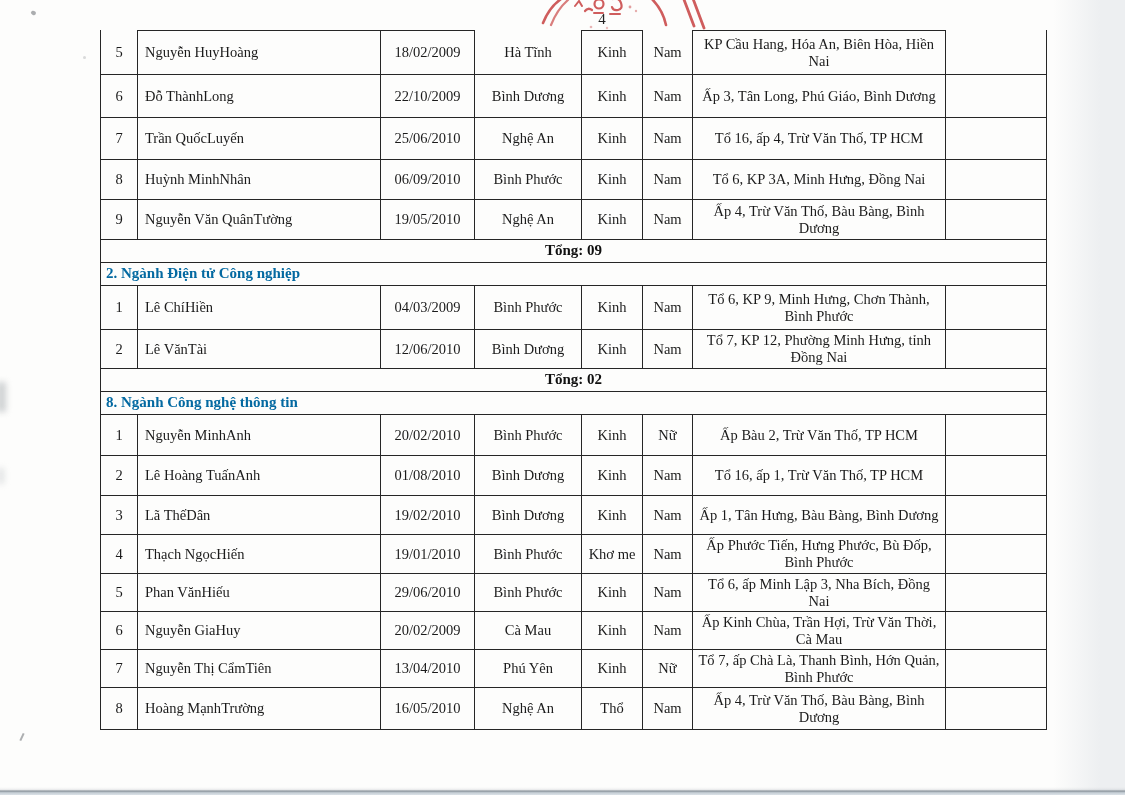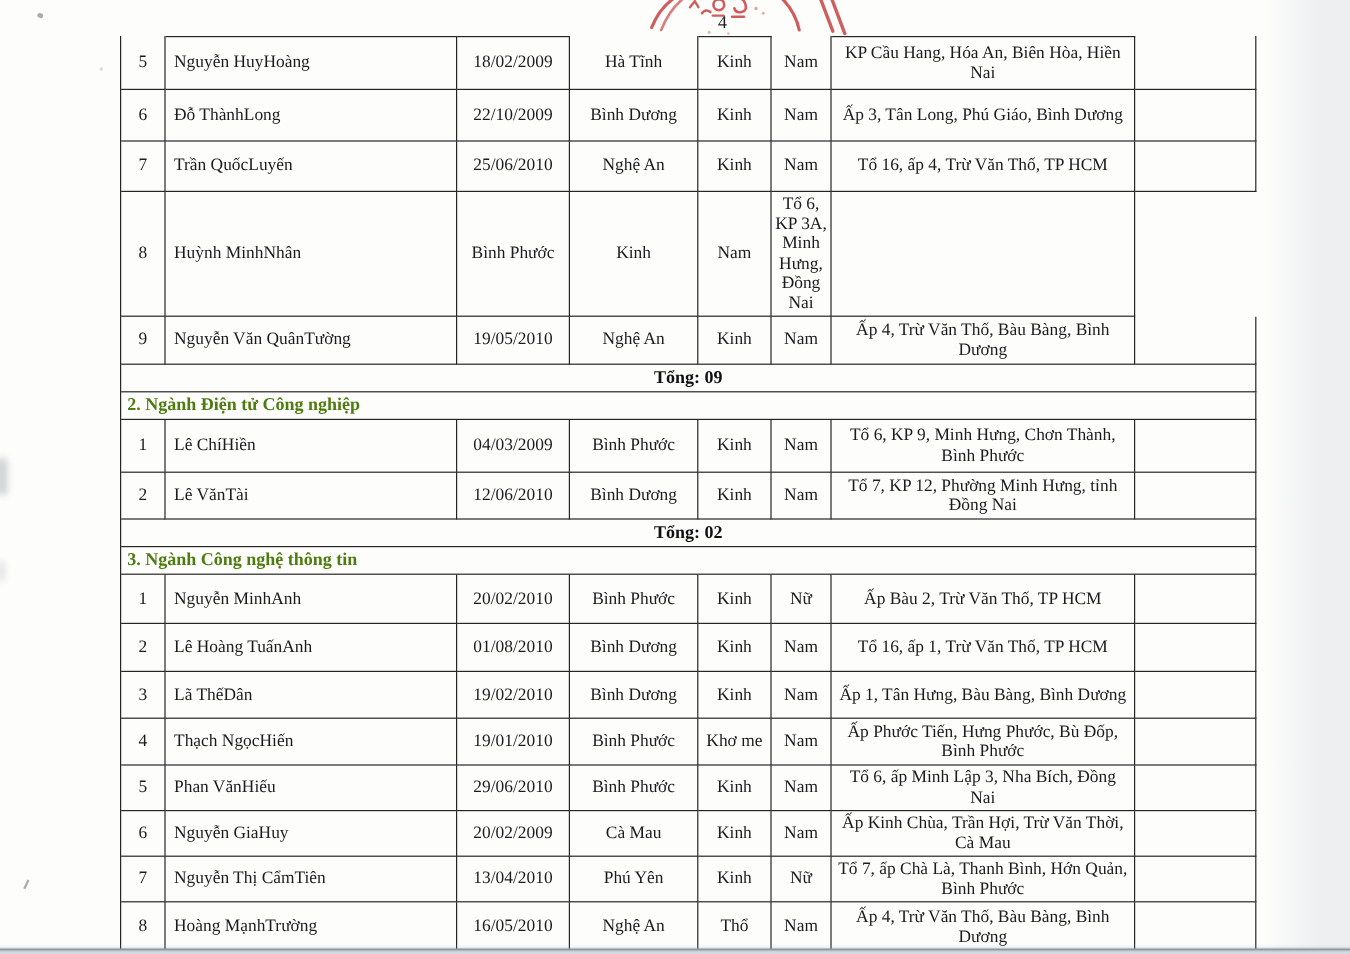--- a/index.html
+++ b/index.html
@@ -35,21 +35,21 @@
     border-bottom:1.5px solid #262626;
     display:flex;align-items:center;justify-content:center;
     text-align:center;font-size:14.5px;line-height:1.14;
     padding:2px 3px;min-width:0;
   }
   .c-name{justify-content:flex-start;text-align:left;padding:2px 13px 2px 7px;}
   .c-name span{white-space:nowrap;}
   .c-full{grid-column:1 / -1;}
   .sec-header .c-full{
     justify-content:flex-start;text-align:left;
-    font-weight:bold;font-size:15px;padding-left:5px;height:23px;color:#4d7c0f;
+    font-weight:bold;font-size:15px;padding-left:5px;height:23px;color:#0369a1;
   }
   .total-row .c-full{
     font-weight:bold;font-size:15px;height:23px;color:#101010;
   }
   .row.first .c-name,.row.first .c-dob,.row.first .c-eth,.row.first .c-addr{
     border-top:1.5px solid #262626;
   }
   
   .scan-edge{
     position:absolute;left:0;right:0;bottom:0;height:8px;
@@ -131,20 +131,21 @@
         <div class="c c-gen">Nam</div>
         <div class="c c-addr">Tổ 16, ấp 4, Trừ Văn Thố, TP HCM</div>
         <div class="c c-note"></div>
       </div>
       <div class="row data-row" style="min-height: 40px;">
         <div class="c c-no">8</div>
         <div class="c c-name">
           <span>Huỳnh Minh</span>
           <span>Nhân</span>
         </div>
+        <div class="c c-dob">06/09/2010</div>
         <div class="c c-home">Bình Phước</div>
         <div class="c c-eth">Kinh</div>
         <div class="c c-gen">Nam</div>
         <div class="c c-addr">Tổ 6, KP 3A, Minh Hưng, Đồng Nai</div>
         <div class="c c-note"></div>
       </div>
       <div class="row data-row" style="min-height: 40px;">
         <div class="c c-no">9</div>
         <div class="c c-name">
           <span>Nguyễn Văn Quân</span>
@@ -186,21 +187,21 @@
         <div class="c c-home">Bình Dương</div>
         <div class="c c-eth">Kinh</div>
         <div class="c c-gen">Nam</div>
         <div class="c c-addr">Tổ 7, KP 12, Phường Minh Hưng, tỉnh Đồng Nai</div>
         <div class="c c-note"></div>
       </div>
       <div class="row total-row">
         <div class="c c-full">Tổng: 02</div>
       </div>
       <div class="row sec-header">
-        <div class="c c-full">3. Ngành Công nghệ thông tin</div>
+        <div class="c c-full">8. Ngành Công nghệ thông tin</div>
       </div>
       <div class="row data-row" style="min-height: 41px;">
         <div class="c c-no">1</div>
         <div class="c c-name">
           <span>Nguyễn Minh</span>
           <span>Anh</span>
         </div>
         <div class="c c-dob">20/02/2010</div>
         <div class="c c-home">Bình Phước</div>
         <div class="c c-eth">Kinh</div>

